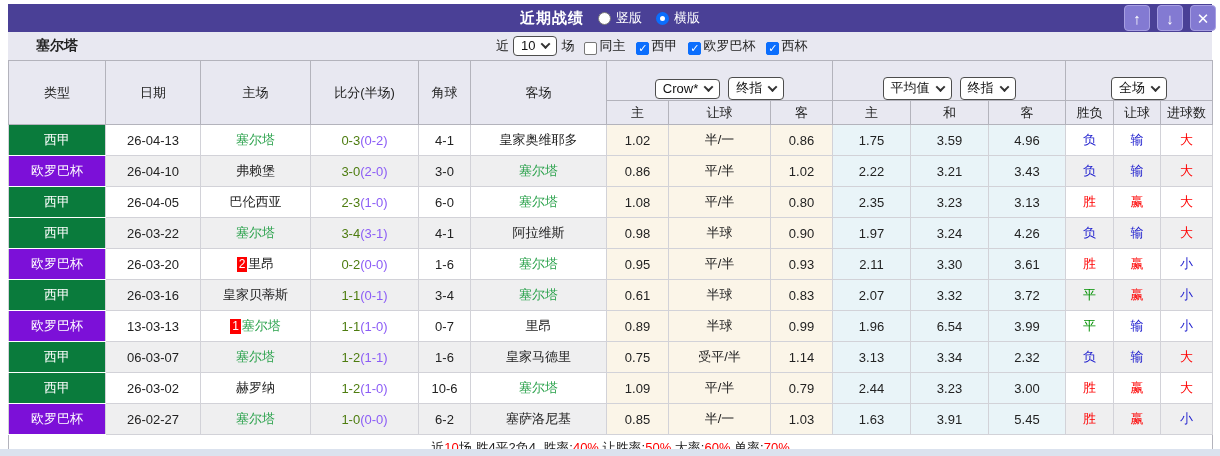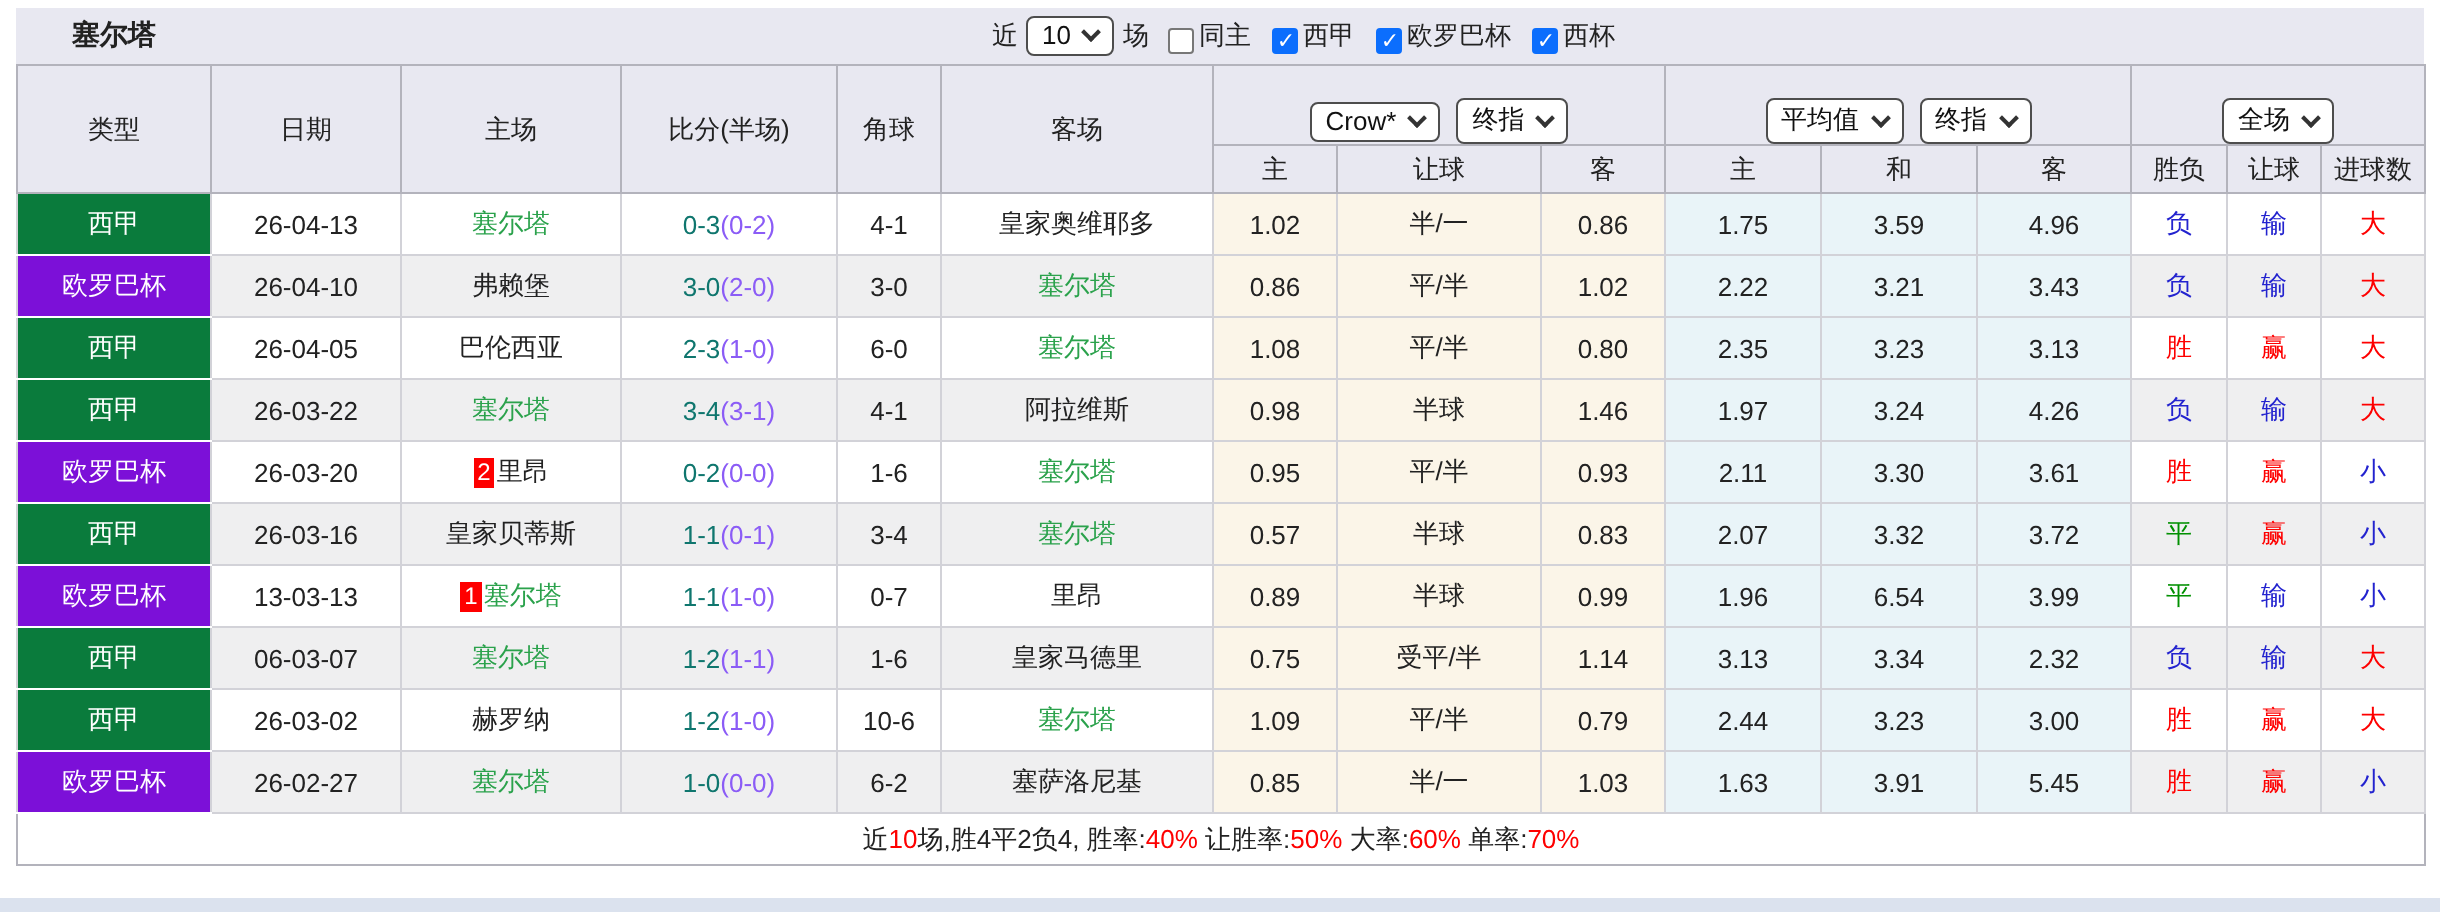--- a/index.html
+++ b/index.html
@@ -34,36 +34,58 @@
   tr.hdr1 th { height:29px; }
   tr.hdr2 th { height:24px; }
   .hdr-selects { display:flex; align-items:center; justify-content:center; gap:8px;margin-top:16px; }
   tbody td { height:31px; font-size:13px; color:#222; border-color:#d2d2d8; background:#fff; }
   td.cream { background:#fbf5e8 !important; }
   td.lblue { background:#e9f4f8 !important; }
   td.stripeable.stripe { background:#efeff0; }
   td.c-type { color:#fff; font-size:13px; border-bottom-color:#fff; border-top-color:#fff; }
   td.c-type.green { background:#0a7b3c !important; }
   td.c-type.purple { background:#7c10d8 !important; }
-  .score-main { color:#0f766e; }
+  .score-main { color:#4d7c0f; }
   .score-half { color:#8b5cf6; }
   .celta { color:#2ba24c; }
   .rank-badge { display:inline-block; background:#fe0000; color:#fff; font-size:12px; line-height:15px; padding:0 2px; margin-right:1px; }
   td.res { font-weight:normal; }
   .c-red { color:#fe0000; }
   .c-blue { color:#2323cf; }
   .c-green { color:#019001; }
   tr.footer td { height:26px; background:#fff; font-size:13px; color:#222; border-color:#b3b3bc; }
   .bottom-strip { position:absolute; left:0; right:0; bottom:0; height:7px; background:#dbe2ee; }
 </style>
 </head>
 <body>
 
 <div class="widget">
 
+  <div class="titlebar">
+    <span class="title">近期战绩</span>
+    <span class="radio-opt">
+      <span class="radio-dot"></span>
+      <span>竖版</span>
+    </span>
+    <span class="radio-opt">
+      <span class="radio-dot sel"></span>
+      <span>横版</span>
+    </span>
+    <span class="bar-btns">
+      <span class="bar-btn">
+          <span>↑</span>
+        </span>
+      <span class="bar-btn">
+          <span>↓</span>
+        </span>
+      <span class="bar-btn">
+          <span>✕</span>
+        </span>
+    </span>
+  </div>
 
   <div class="filterbar">
     <span class="team-name">塞尔塔</span>
     <span class="filters">
       <span>近</span>
       <span class="sel-box">
         <span>10</span>
         <span class="chev"></span>
       </span>
       <span>场</span>
@@ -211,21 +233,21 @@
   </tr>
         <tr>
     <td class="c-type green">西甲</td>
     <td class="stripeable stripe">26-03-22</td>
     <td class="stripeable stripe"><span class="celta">塞尔塔</span></td>
     <td class="stripeable stripe"><span class="score-main">3-4</span><span class="score-half">(3-1)</span></td>
     <td class="stripeable stripe">4-1</td>
     <td class="stripeable stripe"><span>阿拉维斯</span></td>
     <td class="cream">0.98</td>
     <td class="cream">半球</td>
-    <td class="cream">1.46</td>
+    <td class="cream">0.90</td>
     <td class="lblue">1.97</td>
     <td class="lblue">3.24</td>
     <td class="lblue">4.26</td>
     <td class="stripeable res c-blue stripe">负</td>
     <td class="stripeable res c-blue stripe">输</td>
     <td class="stripeable res c-red stripe">大</td>
   </tr>
         <tr>
     <td class="c-type purple">欧罗巴杯</td>
     <td class="stripeable">26-03-20</td>
@@ -243,21 +265,21 @@
     <td class="stripeable res c-red">赢</td>
     <td class="stripeable res c-blue">小</td>
   </tr>
         <tr>
     <td class="c-type green">西甲</td>
     <td class="stripeable stripe">26-03-16</td>
     <td class="stripeable stripe"><span>皇家贝蒂斯</span></td>
     <td class="stripeable stripe"><span class="score-main">1-1</span><span class="score-half">(0-1)</span></td>
     <td class="stripeable stripe">3-4</td>
     <td class="stripeable stripe"><span class="celta">塞尔塔</span></td>
-    <td class="cream">0.57</td>
+    <td class="cream">0.61</td>
     <td class="cream">半球</td>
     <td class="cream">0.83</td>
     <td class="lblue">2.07</td>
     <td class="lblue">3.32</td>
     <td class="lblue">3.72</td>
     <td class="stripeable res c-green stripe">平</td>
     <td class="stripeable res c-red stripe">赢</td>
     <td class="stripeable res c-blue stripe">小</td>
   </tr>
         <tr>

